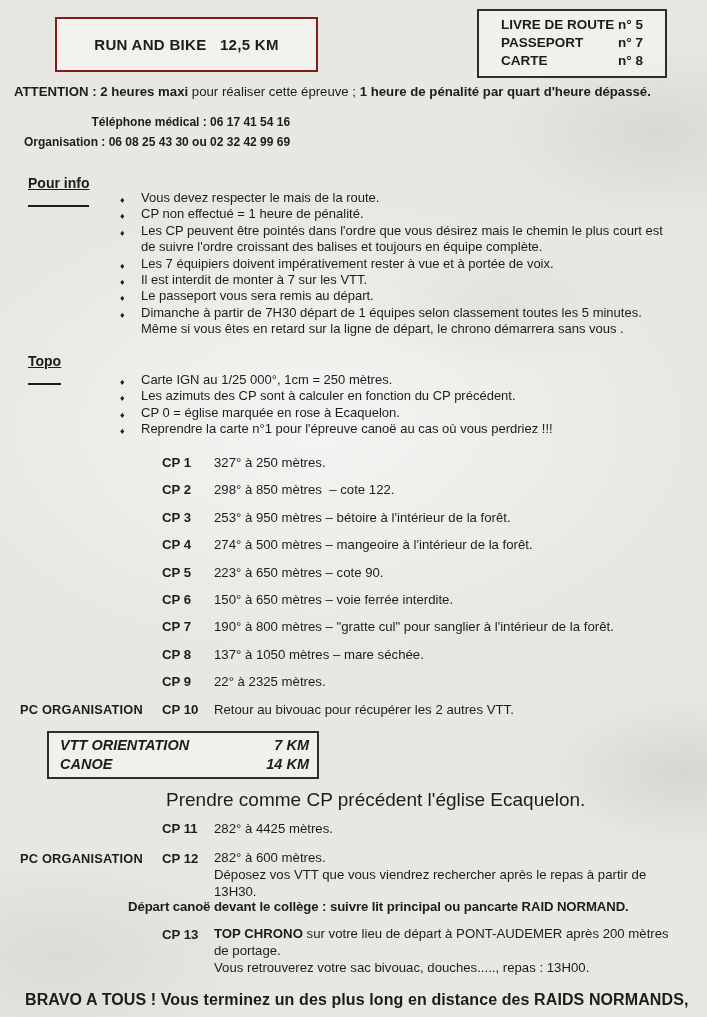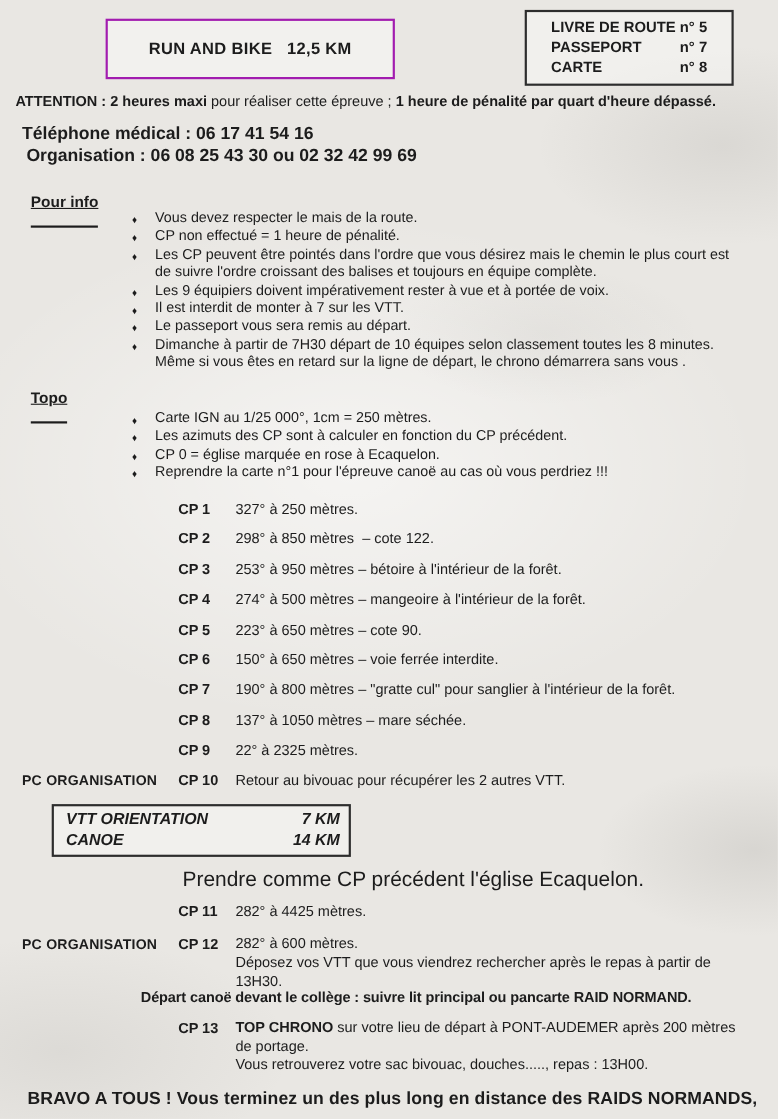--- a/index.html
+++ b/index.html
@@ -16,41 +16,41 @@
       radial-gradient(ellipse 320px 160px at 8% 94%, rgba(110,108,102,0.10), transparent 65%),
       radial-gradient(ellipse 200px 90px at 70% 30%, rgba(110,108,102,0.07), transparent 70%),
       radial-gradient(ellipse 520px 320px at 45% 42%, rgba(255,255,255,0.55), transparent 72%),
       #e9e7e3;
   }
   .page { position: absolute; inset: 0; }
 
   
   .title-box {
     position: absolute; left: 55px; top: 17px; width: 263px; height: 55px;
-    border: 2px solid #a21caf; background: rgba(250,250,248,0.55);
+    border: 2px solid #7f1d1d; background: rgba(250,250,248,0.55);
     display: flex; align-items: center; justify-content: center;
-    font-weight: 700; font-size: 15px; white-space: pre; letter-spacing: 0.3px; margin-left: 41px;
+    font-weight: 700; font-size: 15px; white-space: pre; letter-spacing: 0.3px;
   }
   .route-box {
     position: absolute; left: 477px; top: 9px; width: 190px;
     border: 2px solid #2d2d2d; background: rgba(250,250,248,0.5);
     padding: 5px 9px 6px 22px;
   }
   .route-box .row {
     display: flex; justify-content: space-between;
     font-weight: 700; font-size: 13.5px; line-height: 18px;
   }
   .route-box .val { width: 38px; }
 
   
   .attention { position: absolute; left: 14px; top: 84px; font-size: 13.2px; white-space: nowrap; }
   .attention .b { font-weight: 700; }
 
   
-  .phones { position: absolute; left: 20px; top: 112px; font-weight: 700; font-size: 16px; line-height: 20px; }
+  .phones { position: absolute; left: 20px; top: 112px; font-weight: 700; font-size: 12px; line-height: 20px; text-align: right; }
   .phones .l2 { margin-left: 4px; }
 
   
   .section-heading {
     position: absolute; font-weight: 700; font-size: 14px;
     border-bottom: 2px solid #1c1c1c; padding-bottom: 14px; text-decoration: underline;
   }
   .heading-info { left: 28px; top: 175px; }
   .heading-topo { left: 28px; top: 353px; }
 
@@ -128,24 +128,24 @@
     <div>Téléphone médical : 06 17 41 54 16</div>
     <div class="l2">Organisation : 06 08 25 43 30 ou 02 32 42 99 69</div>
   </div>
 
   <div class="section-heading heading-info">Pour info</div>
   <ul class="bullets bullets-info">
     <li><span class="diamond">♦</span><span class="btext">Vous devez respecter le mais de la route.</span></li>
     <li><span class="diamond">♦</span><span class="btext">CP non effectué = 1 heure de pénalité.</span></li>
     <li><span class="diamond">♦</span><span class="btext">Les CP peuvent être pointés dans l'ordre que vous désirez mais le chemin le plus court est
 de suivre l'ordre croissant des balises et toujours en équipe complète.</span></li>
-    <li><span class="diamond">♦</span><span class="btext">Les 9 équipiers doivent impérativement rester à vue et à portée de voix.</span></li>
+    <li><span class="diamond">♦</span><span class="btext">Les 7 équipiers doivent impérativement rester à vue et à portée de voix.</span></li>
     <li><span class="diamond">♦</span><span class="btext">Il est interdit de monter à 7 sur les VTT.</span></li>
     <li><span class="diamond">♦</span><span class="btext">Le passeport vous sera remis au départ.</span></li>
-    <li><span class="diamond">♦</span><span class="btext">Dimanche à partir de 7H30 départ de 10 équipes selon classement toutes les 8 minutes.
+    <li><span class="diamond">♦</span><span class="btext">Dimanche à partir de 7H30 départ de 1 équipes selon classement toutes les 5 minutes.
 Même si vous êtes en retard sur la ligne de départ, le chrono démarrera sans vous .</span></li>
   </ul>
 
   <div class="section-heading heading-topo">Topo</div>
   <ul class="bullets bullets-topo">
     <li><span class="diamond">♦</span><span class="btext">Carte IGN au 1/25 000°, 1cm = 250 mètres.</span></li>
     <li><span class="diamond">♦</span><span class="btext">Les azimuts des CP sont à calculer en fonction du CP précédent.</span></li>
     <li><span class="diamond">♦</span><span class="btext">CP 0 = église marquée en rose à Ecaquelon.</span></li>
     <li><span class="diamond">♦</span><span class="btext">Reprendre la carte n°1 pour l'épreuve canoë au cas où vous perdriez !!!</span></li>
   </ul>

